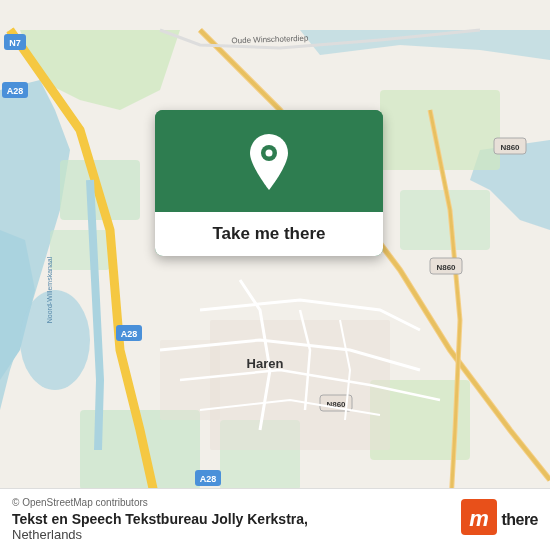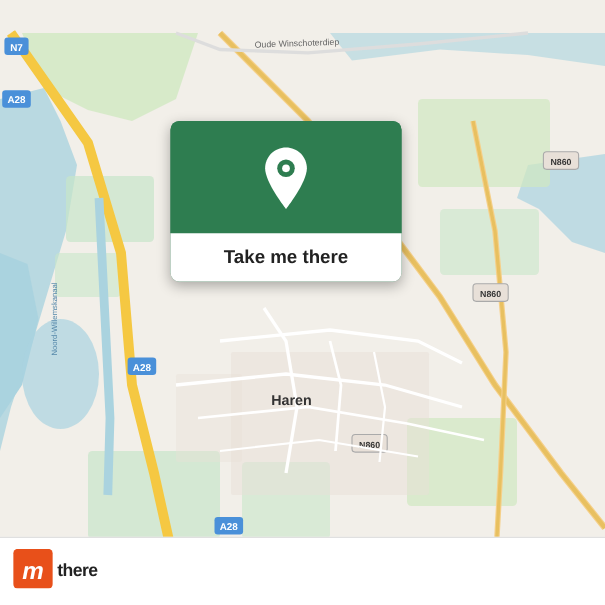--- a/index.html
+++ b/index.html
@@ -25,21 +25,21 @@
       height: 100%;
       position: absolute;
       top: 0; left: 0;
     }
 
     
     #popup-card {
       position: absolute;
       top: 110px;
       left: 155px;
-      width: 210px;
+      width: 228px;
       background: #2e7d50;
       border-radius: 8px;
       overflow: visible;
       box-shadow: 0 4px 12px rgba(0,0,0,0.3);
       z-index: 10;
     }
 
     #popup-upper {
       background: #2e7d50;
       border-radius: 8px 8px 0 0;
@@ -216,20 +216,25 @@
 
         <circle cx="24" cy="21" r="3.5" fill="white"></circle>
       </svg>
     </div>
     <div id="popup-lower">
       <span id="take-me-there-btn">Take me there</span>
     </div>
   </div>
 
   <div id="bottom-bar">
+    <div id="bottom-left">
+      <span id="copyright-text">© OpenStreetMap contributors</span>
+      <span id="location-name">Tekst en Speech Tekstbureau Jolly Kerkstra,</span>
+      <span id="location-country">Netherlands</span>
+    </div>
     <div id="moovit-logo">
       <span class="moovit-m">
         
         <svg width="36" height="36" viewBox="0 0 36 36">
           <rect width="36" height="36" rx="4" fill="#e8501a"></rect>
           <text x="18" y="27" text-anchor="middle" font-size="22" font-weight="900" fill="white" font-style="italic" font-family="Arial">m</text>
         </svg>
       </span>
       <span class="moovit-text">there</span>
     </div>

